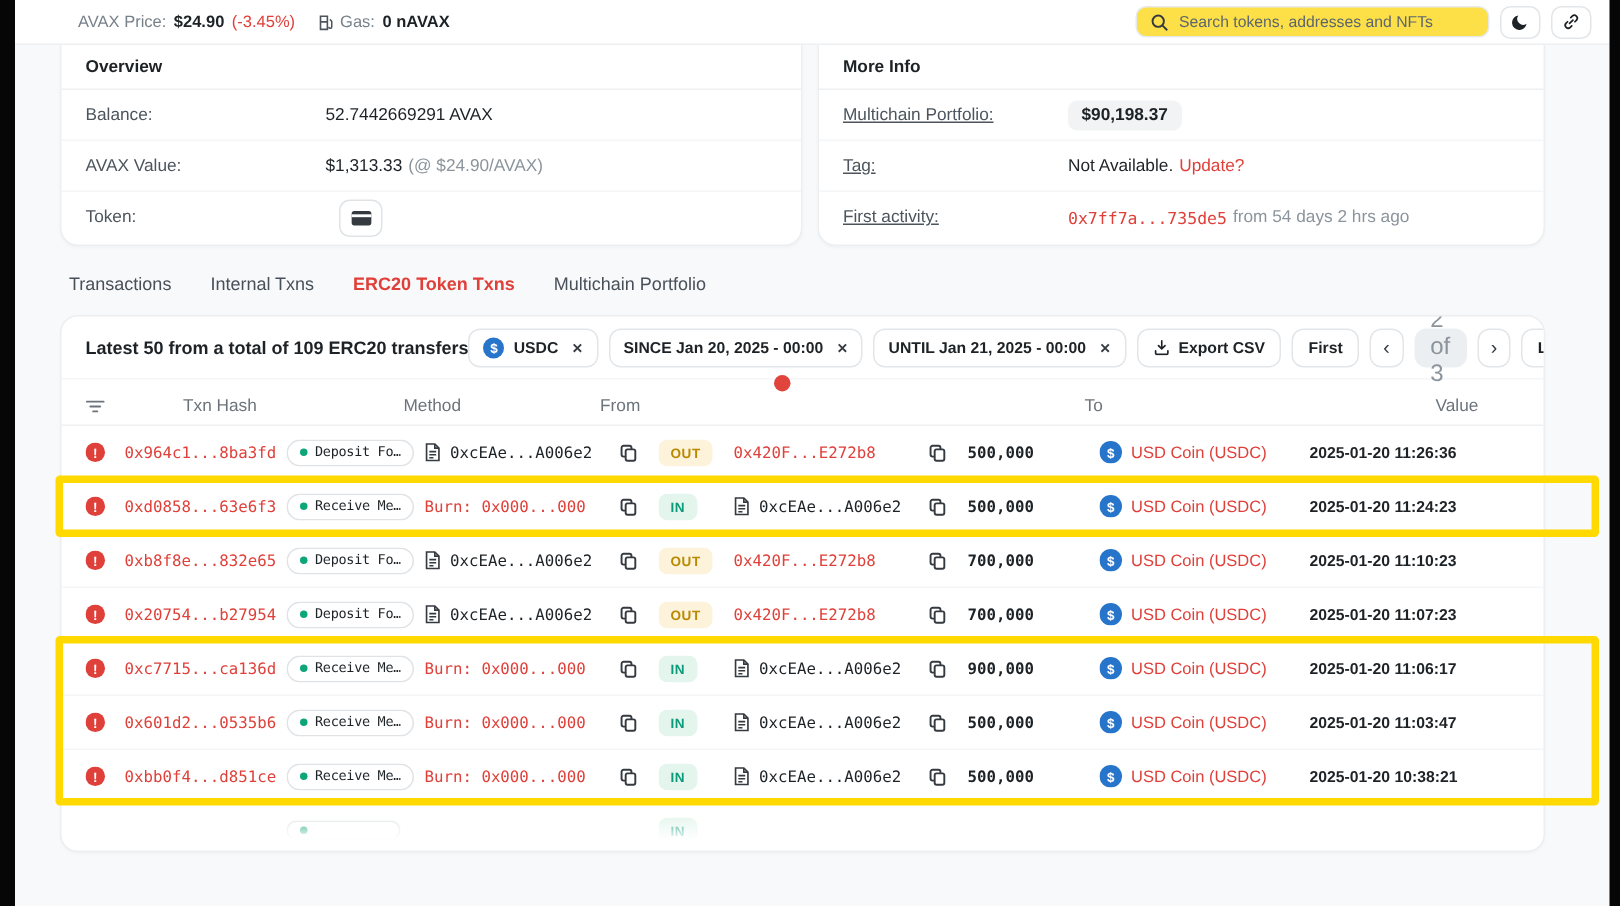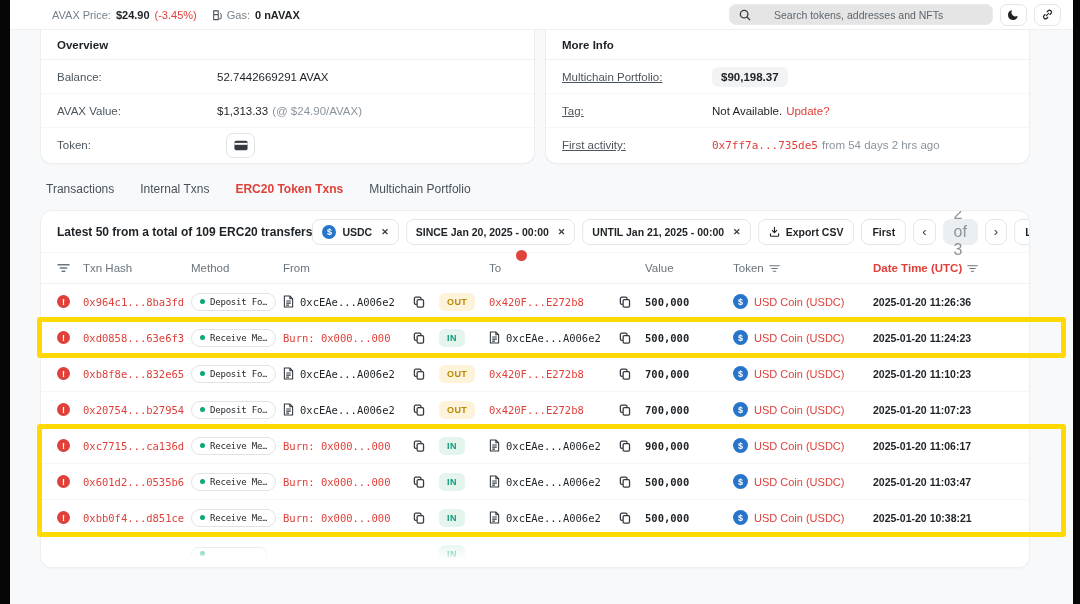--- a/index.html
+++ b/index.html
@@ -14,21 +14,21 @@
 
   
   .topbar { position:absolute; left:10px; right:7px; top:0; height:30px; background:#fff;
             border-bottom:1px solid #edeff1; display:flex; align-items:center; justify-content:space-between;
             padding:0 12px 0 42px; z-index:5; }
   .topbar-left { display:flex; align-items:center; gap:5px; font-size:11px; color:#77818a; }
   .topbar-left b { color:#1d2226; font-weight:700; }
   .neg { color:#df403a; }
   .gas-icon { display:inline-flex; margin-left:10px; }
   .topbar-right { display:flex; align-items:center; gap:7px; }
-  .search-box { display:flex; align-items:center; gap:23px; width:264px; height:21px; background:#e5e5e5;
+  .search-box { display:flex; align-items:center; gap:7px; width:236px; height:21px; background:#fde047;
                 border:1px solid #e7eaec; border-radius:7px; padding:0 9px; }
   .search-box input { border:none; outline:none; background:transparent; font-size:10.5px; color:#343a40;
                       font-family:"Liberation Sans", sans-serif; width:100%; }
   .search-box input::placeholder { color:#5d666e; }
   .icon-btn { width:27px; height:22px; border:1px solid #e3e6e9; border-radius:7px; background:#fff;
               display:flex; align-items:center; justify-content:center; cursor:pointer; }
 
   
   .card { position:absolute; background:#fff; border:1px solid #eceef0; border-top:none;
           border-radius:0 0 12px 12px; box-shadow:0 1px 2px rgba(0,0,0,.03); }
@@ -69,21 +69,21 @@
           height:26px; padding:0 9px; font-size:10.5px; font-weight:700; color:#1d2226; cursor:pointer; white-space:nowrap; }
   .chip-x { font-size:9px; color:#343a40; cursor:pointer; margin-left:3px; }
   .btn { display:flex; align-items:center; gap:6px; border:1px solid #e3e6e9; border-radius:8px; background:#fff;
          height:26px; padding:0 10px; font-size:10.5px; font-weight:700; color:#1d2226; cursor:pointer; white-space:nowrap; }
   .btn.nav { padding:0 8px; font-weight:400; font-size:13px; color:#343a40; }
   .page-status { background:#eceff1; border-radius:8px; height:26px; display:flex; align-items:center;
                  padding:0 11px; font-size:16px; color:#8b949c; }
 
   .grid { display:grid; grid-template-columns:26px 108px 92px 130px 26px 50px 130px 26px 88px 140px 1fr;
           align-items:center; padding:0 16px; }
-  .thead { height:31px; border-bottom:1px solid #eef0f2; font-size:11.5px; color:#6b747c; }
+  .thead { height:31px; border-bottom:1px solid #eef0f2; font-size:11.5px; color:#6b747c;gap:39px; }
   .th { display:flex; align-items:center; gap:5px; }
   .th-red { color:#df403a; font-weight:700; }
 
   .trow { height:36px; border-bottom:1px solid #f4f6f7; font-size:11px; }
   .cell { display:flex; align-items:center; gap:6px; overflow:hidden; white-space:nowrap; }
   .err-icon { width:13px; height:13px; border-radius:50%; background:#df403a; color:#fff; font-size:9px; font-weight:700;
               display:flex; align-items:center; justify-content:center; flex:none; }
   .hash-link { color:#df403a; font-size:10.5px; text-decoration:none; cursor:pointer; }
   .method-pill { display:inline-flex; align-items:center; gap:5px; border:1px solid #dfe3e6; border-radius:13px;
                  padding:3px 8px; background:#fff; max-width:86px; cursor:pointer; }

